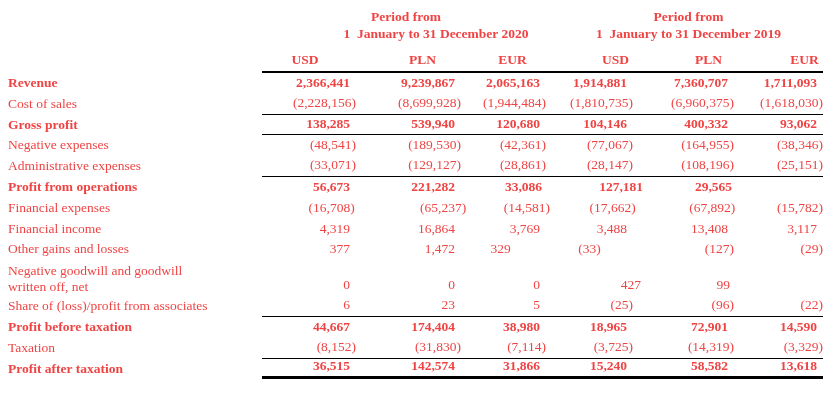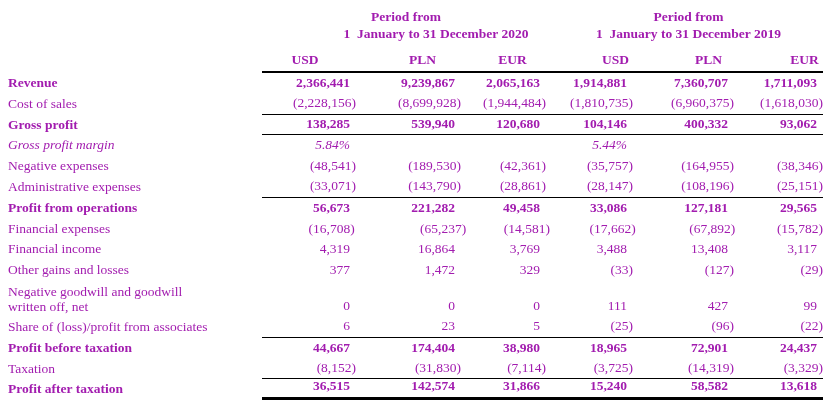--- a/index.html
+++ b/index.html
@@ -6,21 +6,21 @@
     margin: 0; padding: 0;
     width: 840px; height: 417px;
     background: #ffffff;
     overflow: hidden;
   }
   .sheet {
     position: relative;
     width: 840px; height: 417px;
     font-family: "Liberation Serif", "DejaVu Serif", serif;
     font-size: 13.5px;
-    color: #a21caf;
+    color: #ef4444;
     box-sizing: border-box;
     padding-top: 8px;
   }
   
   .hdr-groups {
     display: flex;
     margin-left: 262px;
     width: 561px;
   }
   .hgroup { font-weight: bold; }
@@ -132,67 +132,53 @@
         </div>
         <div class="nums">
           <div class="cell" style="width: 94px;"><span class="v pos">138,285</span></div>
           <div class="cell" style="width: 105px;"><span class="v pos">539,940</span></div>
           <div class="cell" style="width: 85px;"><span class="v pos">120,680</span></div>
           <div class="cell" style="width: 87px;"><span class="v pos">104,146</span></div>
           <div class="cell" style="width: 101px;"><span class="v pos">400,332</span></div>
           <div class="cell" style="width: 89px;"><span class="v pos">93,062</span></div>
         </div>
       </div>
-      <div class="row rule-none em-italic">
-        <div class="labelwrap">
-          <div>Gross profit margin</div>
-        </div>
-        <div class="nums">
-          <div class="cell" style="width: 94px;"><span class="v pos">5.84%</span></div>
-          <div class="cell" style="width: 105px;"></div>
-          <div class="cell" style="width: 85px;"></div>
-          <div class="cell" style="width: 87px;"><span class="v pos">5.44%</span></div>
-          <div class="cell" style="width: 101px;"></div>
-          <div class="cell" style="width: 89px;"></div>
-        </div>
-      </div>
       <div class="row rule-none">
         <div class="labelwrap">
           <div>Negative expenses</div>
         </div>
         <div class="nums">
           <div class="cell" style="width: 94px;"><span class="v neg">(48,541)</span></div>
           <div class="cell" style="width: 105px;"><span class="v neg">(189,530)</span></div>
           <div class="cell" style="width: 85px;"><span class="v neg">(42,361)</span></div>
-          <div class="cell" style="width: 87px;"><span class="v neg">(35,757)</span></div>
+          <div class="cell" style="width: 87px;"><span class="v neg">(77,067)</span></div>
           <div class="cell" style="width: 101px;"><span class="v neg">(164,955)</span></div>
           <div class="cell" style="width: 89px;"><span class="v neg">(38,346)</span></div>
         </div>
       </div>
       <div class="row rule-thin">
         <div class="labelwrap">
           <div>Administrative expenses</div>
         </div>
         <div class="nums">
           <div class="cell" style="width: 94px; text-decoration: underline;"><span class="v neg">(33,071)</span></div>
-          <div class="cell" style="width: 105px;"><span class="v neg">(143,790)</span></div>
+          <div class="cell" style="width: 105px;"><span class="v neg">(129,127)</span></div>
           <div class="cell" style="width: 85px;"><span class="v neg">(28,861)</span></div>
           <div class="cell" style="width: 87px;"><span class="v neg">(28,147)</span></div>
           <div class="cell" style="width: 101px;"><span class="v neg">(108,196)</span></div>
           <div class="cell" style="width: 89px;"><span class="v neg">(25,151)</span></div>
         </div>
       </div>
       <div class="row rule-none em-bold">
         <div class="labelwrap">
           <div>Profit from operations</div>
         </div>
         <div class="nums">
           <div class="cell" style="width: 94px;"><span class="v pos">56,673</span></div>
           <div class="cell" style="width: 105px;"><span class="v pos">221,282</span></div>
-          <div class="cell" style="width: 85px;"><span class="v pos">49,458</span></div>
           <div class="cell" style="width: 87px;"><span class="v pos">33,086</span></div>
           <div class="cell" style="width: 101px;"><span class="v pos">127,181</span></div>
           <div class="cell" style="width: 89px;"><span class="v pos">29,565</span></div>
         </div>
       </div>
       <div class="row rule-none">
         <div class="labelwrap">
           <div>Financial expenses</div>
         </div>
         <div class="nums">
@@ -217,36 +203,35 @@
           <div class="cell" style="width: 89px;"><span class="v pos">3,117</span></div>
         </div>
       </div>
       <div class="row rule-none">
         <div class="labelwrap">
           <div>Other gains and losses</div>
         </div>
         <div class="nums">
           <div class="cell" style="width: 94px;"><span class="v pos">377</span></div>
           <div class="cell" style="width: 105px;"><span class="v pos">1,472</span></div>
-          <div class="cell" style="width: 85px;"><span class="v pos">329</span></div>
-          <div class="cell" style="width: 87px;"><span class="v neg">(33)</span></div>
+          <div class="cell" style="width: 85px; text-align: center;"><span class="v pos">329</span></div>
+          <div class="cell" style="width: 87px; text-align: center;"><span class="v neg">(33)</span></div>
           <div class="cell" style="width: 101px;"><span class="v neg">(127)</span></div>
           <div class="cell" style="width: 89px;"><span class="v neg">(29)</span></div>
         </div>
       </div>
       <div class="row rule-none two-line">
         <div class="labelwrap">
           <div>Negative goodwill and goodwill</div>
           <div>written off, net</div>
         </div>
         <div class="nums">
           <div class="cell" style="width: 94px;"><span class="v pos">0</span></div>
           <div class="cell" style="width: 105px;"><span class="v pos">0</span></div>
           <div class="cell" style="width: 85px;"><span class="v pos">0</span></div>
-          <div class="cell" style="width: 87px;"><span class="v pos">111</span></div>
           <div class="cell" style="width: 101px;"><span class="v pos">427</span></div>
           <div class="cell" style="width: 89px;"><span class="v pos">99</span></div>
         </div>
       </div>
       <div class="row rule-thin">
         <div class="labelwrap">
           <div>Share of (loss)/profit from associates</div>
         </div>
         <div class="nums">
           <div class="cell" style="width: 94px;"><span class="v pos">6</span></div>
@@ -260,21 +245,21 @@
       <div class="row rule-none em-bold">
         <div class="labelwrap">
           <div>Profit before taxation</div>
         </div>
         <div class="nums">
           <div class="cell" style="width: 94px;"><span class="v pos">44,667</span></div>
           <div class="cell" style="width: 105px;"><span class="v pos">174,404</span></div>
           <div class="cell" style="width: 85px;"><span class="v pos">38,980</span></div>
           <div class="cell" style="width: 87px;"><span class="v pos">18,965</span></div>
           <div class="cell" style="width: 101px;"><span class="v pos">72,901</span></div>
-          <div class="cell" style="width: 89px;"><span class="v pos">24,437</span></div>
+          <div class="cell" style="width: 89px;"><span class="v pos">14,590</span></div>
         </div>
       </div>
       <div class="row rule-thin">
         <div class="labelwrap">
           <div>Taxation</div>
         </div>
         <div class="nums">
           <div class="cell" style="width: 94px;"><span class="v neg">(8,152)</span></div>
           <div class="cell" style="width: 105px;"><span class="v neg">(31,830)</span></div>
           <div class="cell" style="width: 85px;"><span class="v neg">(7,114)</span></div>

